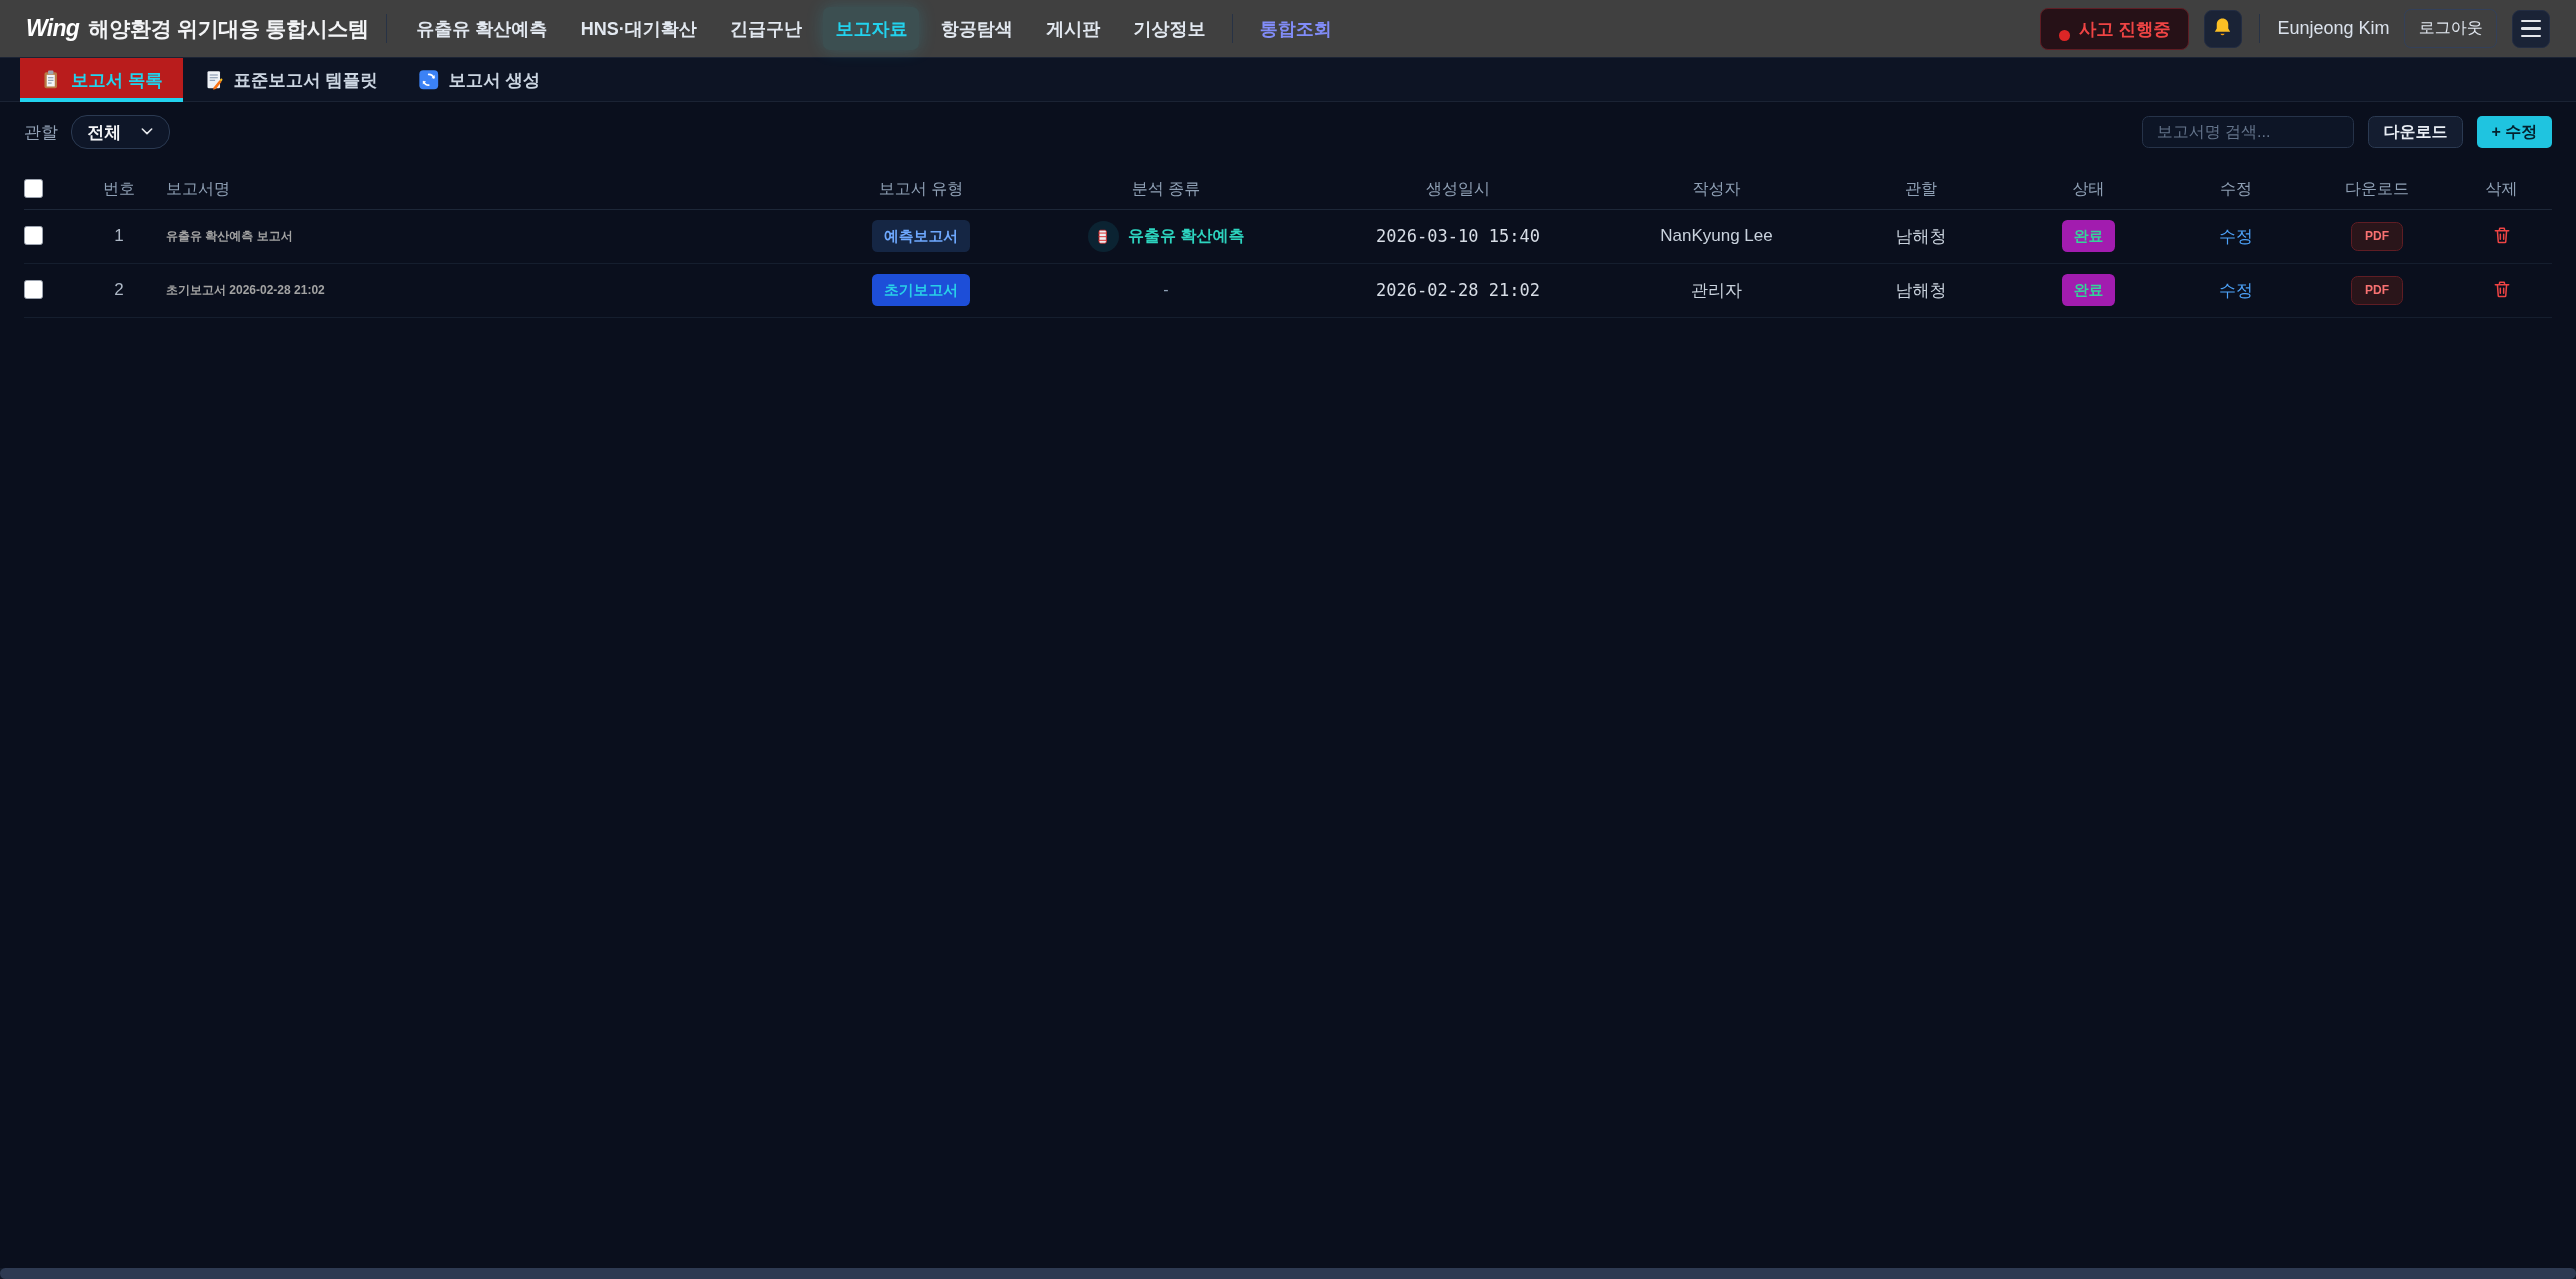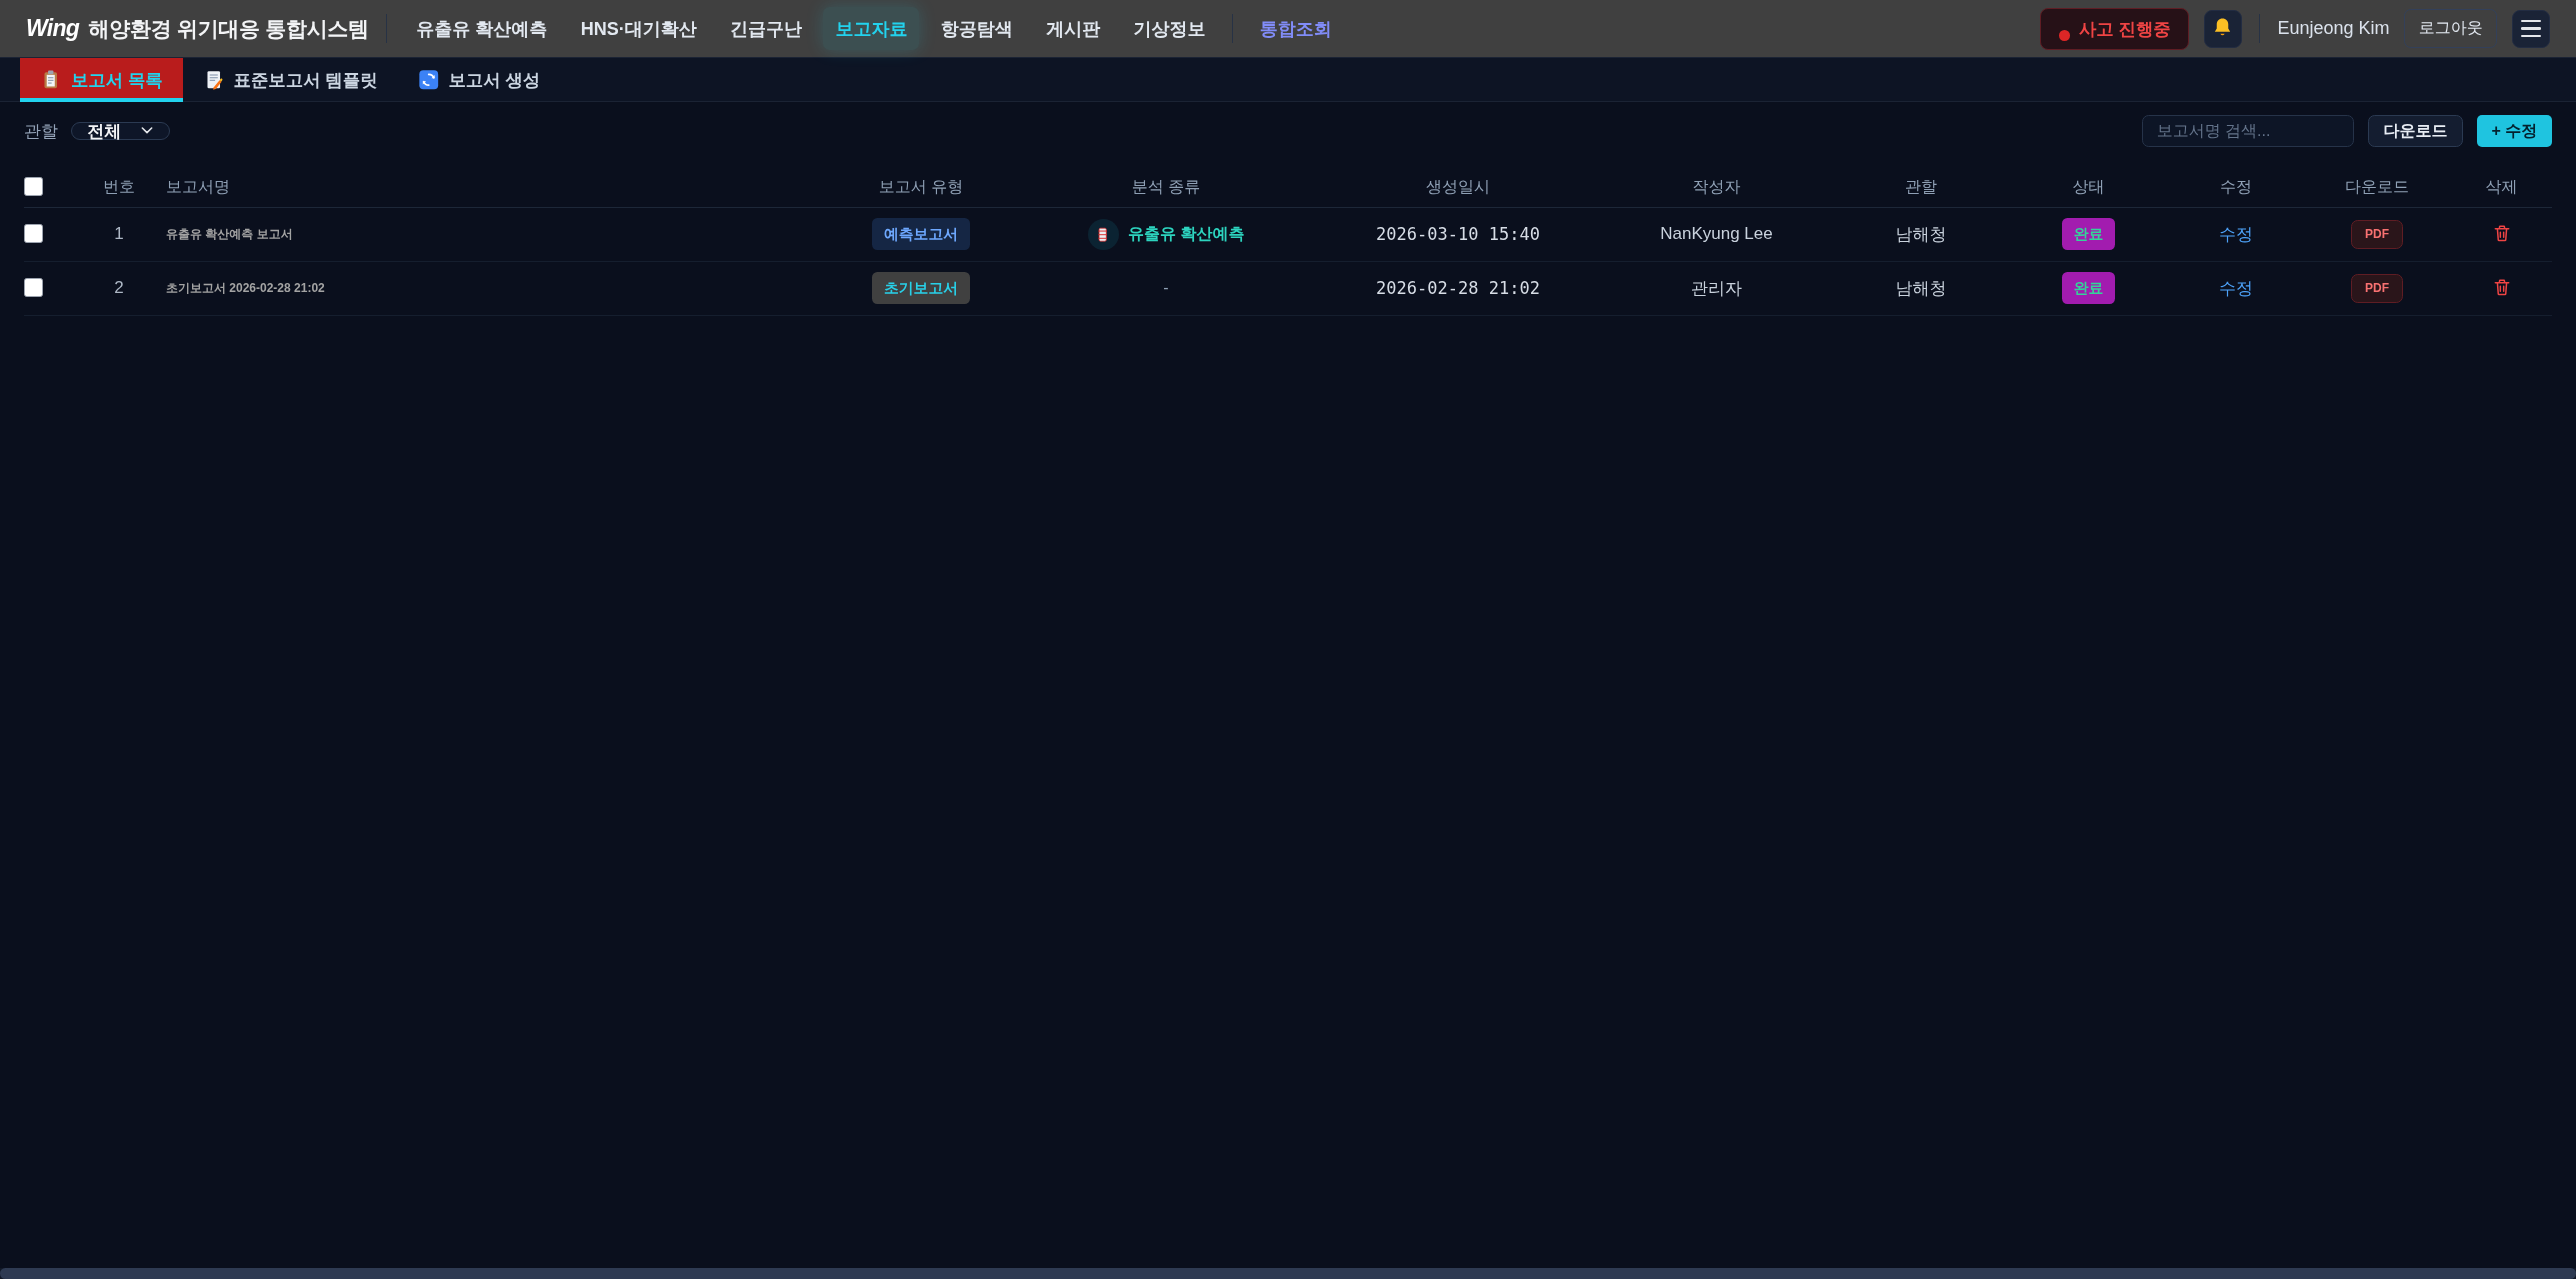--- a/index.html
+++ b/index.html
@@ -63,21 +63,21 @@
   .tab.active { color:#22d3ee; background:#b91c1c; }
   .tab.active::after { content:""; position:absolute; left:0; right:0; bottom:-0.7px; height:3.4px; background:#22d3ee; }
   .tab .ticon { width:21.5px; height:21.5px; display:inline-flex; }
 
   
   .filters { display:flex; align-items:center; padding:13.4px 24px 12px 24px; gap:13.4px; }
   .filter-label { font-size:17px; color:#94a3b8; }
   .select {
     display:flex; align-items:center; gap:17.4px; background:#0e1628;
     border:0.7px solid #2b3a52; border-radius:16px; padding:6.7px 14.8px; cursor:pointer;
-    height:18px;
+    height:34px;
   }
   .select .sel-val { font-size:17px; font-weight:bold; color:#f3f4f6; }
   .spacer { flex:1; }
   .search-input {
     width:212px; height:32px; background:#0d1526; border:0.7px solid #263349;
     border-radius:6.7px; color:#e5e7eb; font-size:16px; padding:0 13.4px;
     font-family:"Liberation Sans", sans-serif;
   }
   .search-input::placeholder { color:#64748b; }
   .btn-secondary {
@@ -100,21 +100,21 @@
   }
   .thead { height:39px; border-bottom:0.7px solid #1d2738; }
   .thead .th { font-size:16px; color:#8fa0b5; font-weight:normal; }
   .tbody-row { height:54px; border-bottom:0.7px solid #151e2e; }
   .cell { text-align:center; }
   .cell.left { text-align:left; }
   .num { font-size:17px; color:#aeb8c6; }
   .report-link { font-size:12px; font-weight:bold; color:#a3a3a3; cursor:pointer; text-decoration:none; }
   .badge { display:inline-block; font-size:14.8px; font-weight:bold; padding:6.7px 12px; border-radius:5.4px; }
   .badge-blue { color:#6ea8fe; background:#152644; }
-  .badge-cyan { color:#28d0e8; background:#404040; }
+  .badge-cyan { color:#28d0e8; background:#1d4ed8; }
   .badge-green { color:#34d399; background:#a21caf; }
   .analysis-wrap { display:inline-flex; align-items:center; gap:9.4px; }
   .analysis-iconbg {
     width:31px; height:31px; border-radius:50%; background:rgba(34,211,238,0.10);
     display:inline-flex; align-items:center; justify-content:center;
   }
   .analysis-label { font-size:16px; font-weight:bold; color:#2dd4bf; }
   .dash { font-size:16px; color:#8fa0b5; }
   .mono { font-family:"DejaVu Sans Mono", monospace; font-size:17px; color:#d7dde6; }
   .plain { font-size:17px; color:#c9d2dd; }

